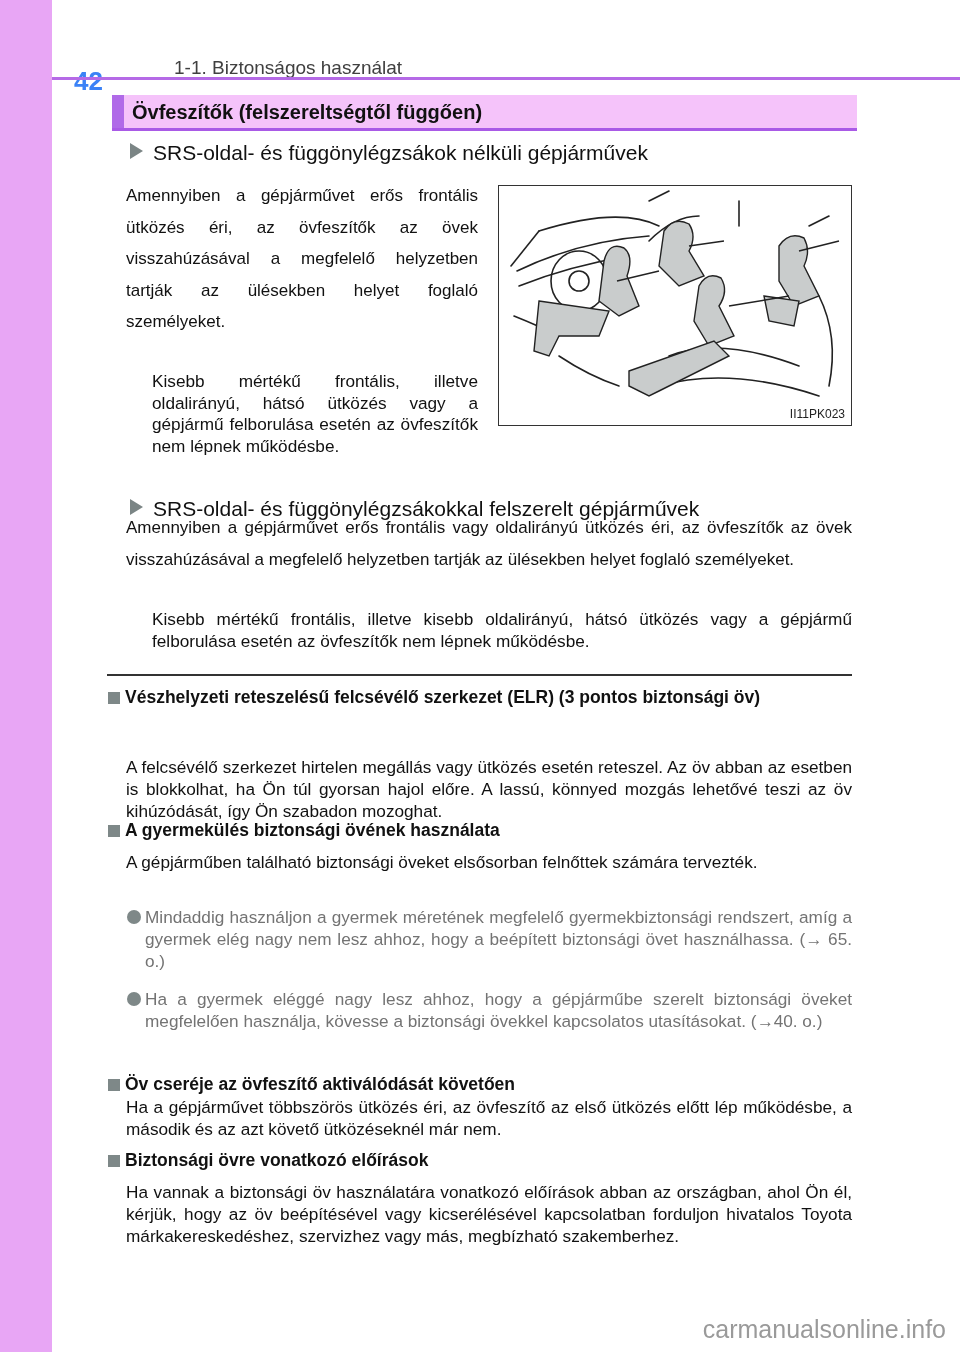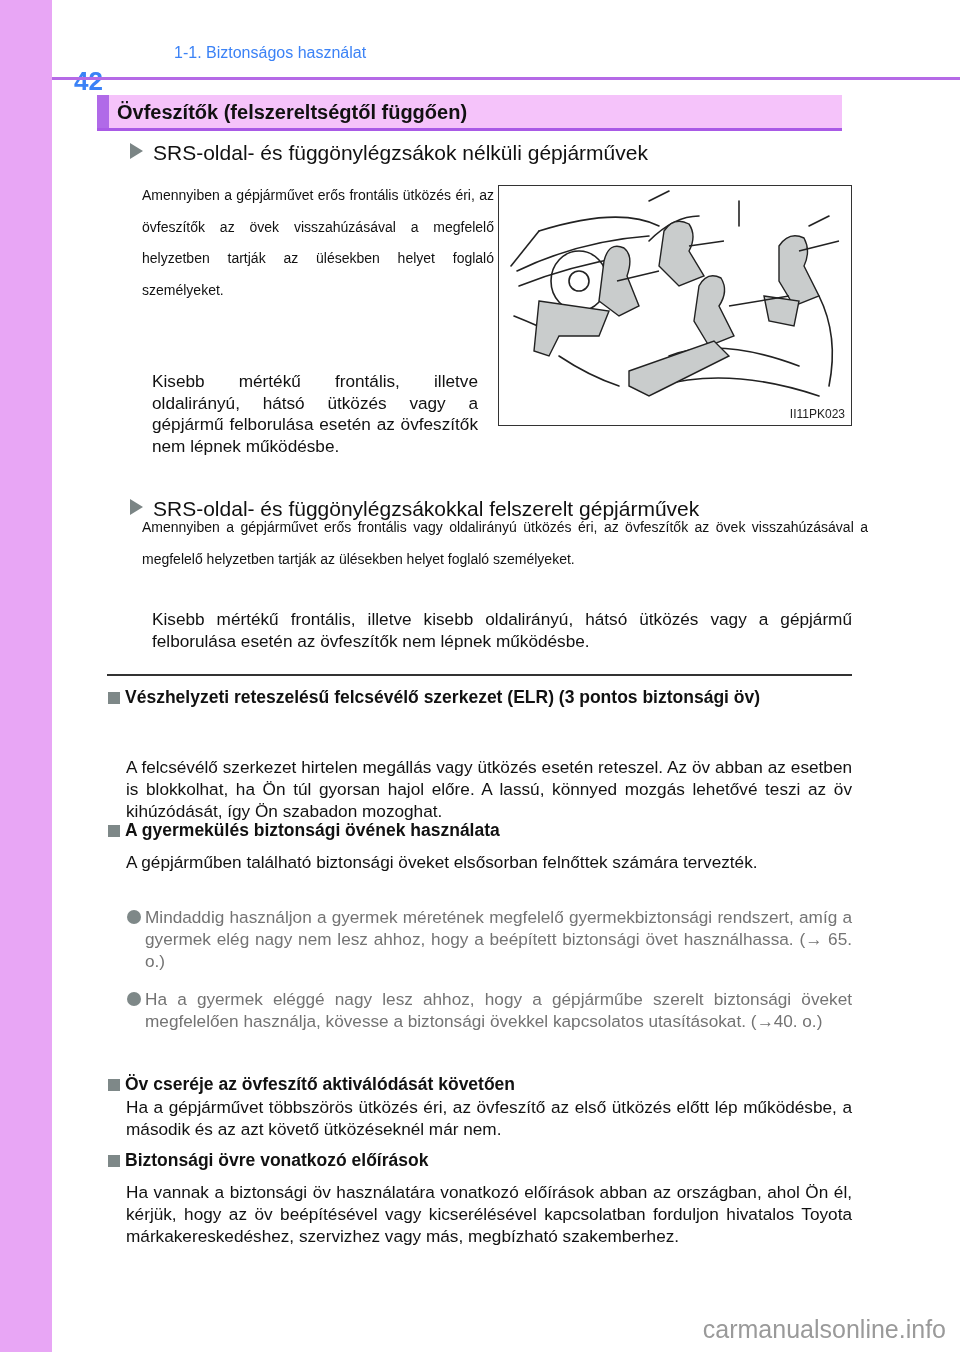--- a/index.html
+++ b/index.html
@@ -2,30 +2,30 @@
 <html><head>
 <meta charset="utf-8">
 <style>
   * { box-sizing: border-box; margin: 0; padding: 0; }
   html, body { width: 960px; height: 1352px; background: #ffffff; overflow: hidden; }
   body { position: relative; font-family: "Liberation Sans", sans-serif; color: #111; }
 
   .side-strip { position: absolute; left: 0; top: 0; width: 52px; height: 1352px; background: #e8a6f5; }
   .header-line { position: absolute; left: 52px; top: 77px; width: 908px; height: 3px; background: #b56ae6; }
   .page-num { position: absolute; left: 74px; top: 38px; font-size: 26px; font-weight: bold; color: #3b82f6; margin-top: 28px; }
-  .chapter { position: absolute; left: 174px; top: 44px; font-size: 16px; color: #3b82f6; }
+  .chapter { position: absolute; left: 174px; top: 57px; font-size: 19px; color: #404040; }
 
-  .sec-bar { position: absolute; left: 97px; top: 95px; width: 745px; height: 36px; background: #f5c3fa; border-bottom: 3px solid #a95ae6; }
+  .sec-bar { position: absolute; left: 112px; top: 95px; width: 745px; height: 36px; background: #f5c3fa; border-bottom: 3px solid #a95ae6; }
   .sec-bar .accent { position: absolute; left: 0; top: 0; width: 12px; height: 33px; background: #b06ae8; }
   .sec-bar .title { position: absolute; left: 20px; top: 6px; font-size: 20px; font-weight: bold; color: #111; }
 
   .arrow-head { position: absolute; left: 130px; font-size: 21px; color: #111; white-space: nowrap; text-align: center; }
   .arrow-head .tri { display: inline-block; width: 0; height: 0; border-top: 8px solid transparent; border-bottom: 8px solid transparent; border-left: 13px solid #7b8585; margin-right: 10px; vertical-align: 1px; }
 
-  .body-lg { position: absolute; font-size: 14px; line-height: 31.5px; text-align: justify; color: #111; margin-left: 16px; }
+  .body-lg { position: absolute; font-size: 17px; line-height: 31.5px; text-align: justify; color: #111; }
   .note { position: absolute; font-size: 17.2px; line-height: 21.5px; text-align: justify; color: #111; }
 
   .figure { position: absolute; left: 498px; top: 185px; width: 354px; height: 241px; border: 1.5px solid #333; background: #fff; }
   .figure .code { position: absolute; right: 6px; bottom: 4px; font-size: 12px; color: #222; }
 
   .divider { position: absolute; left: 107px; top: 674px; width: 745px; height: 2px; background: #333; }
 
   .sq-head { position: absolute; left: 108px; font-size: 17.5px; font-weight: bold; color: #111; white-space: nowrap; }
   .sq-head .sq { display: inline-block; width: 12px; height: 12px; background: #7e8888; margin-right: 5px; vertical-align: -1px; }
   .body-sm { position: absolute; font-size: 17.2px; line-height: 22px; text-align: justify; color: #111; }

